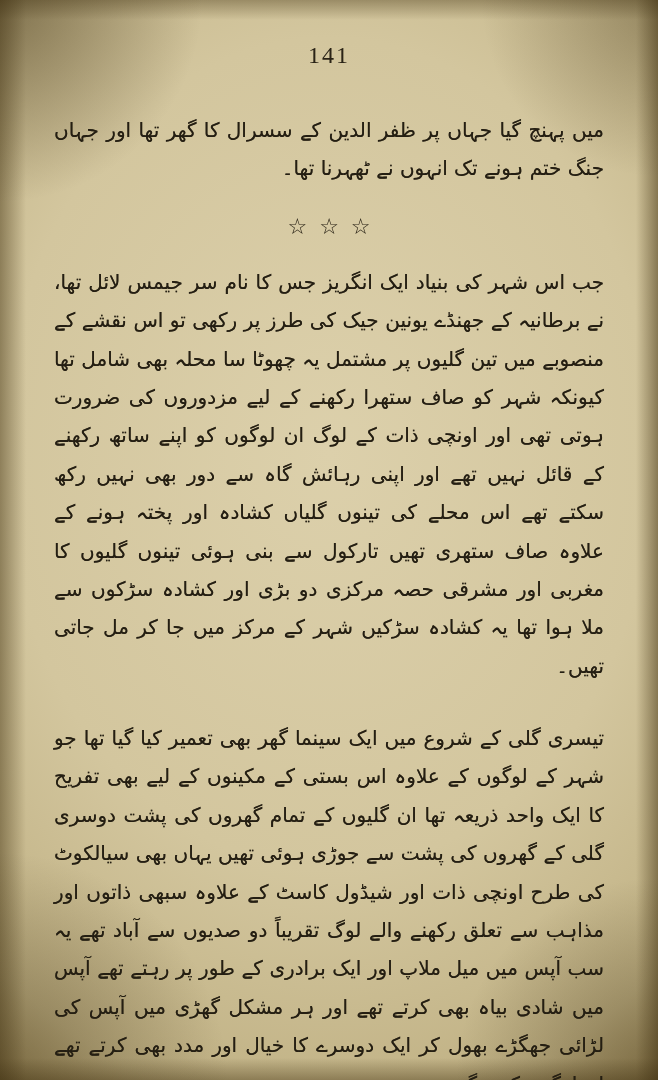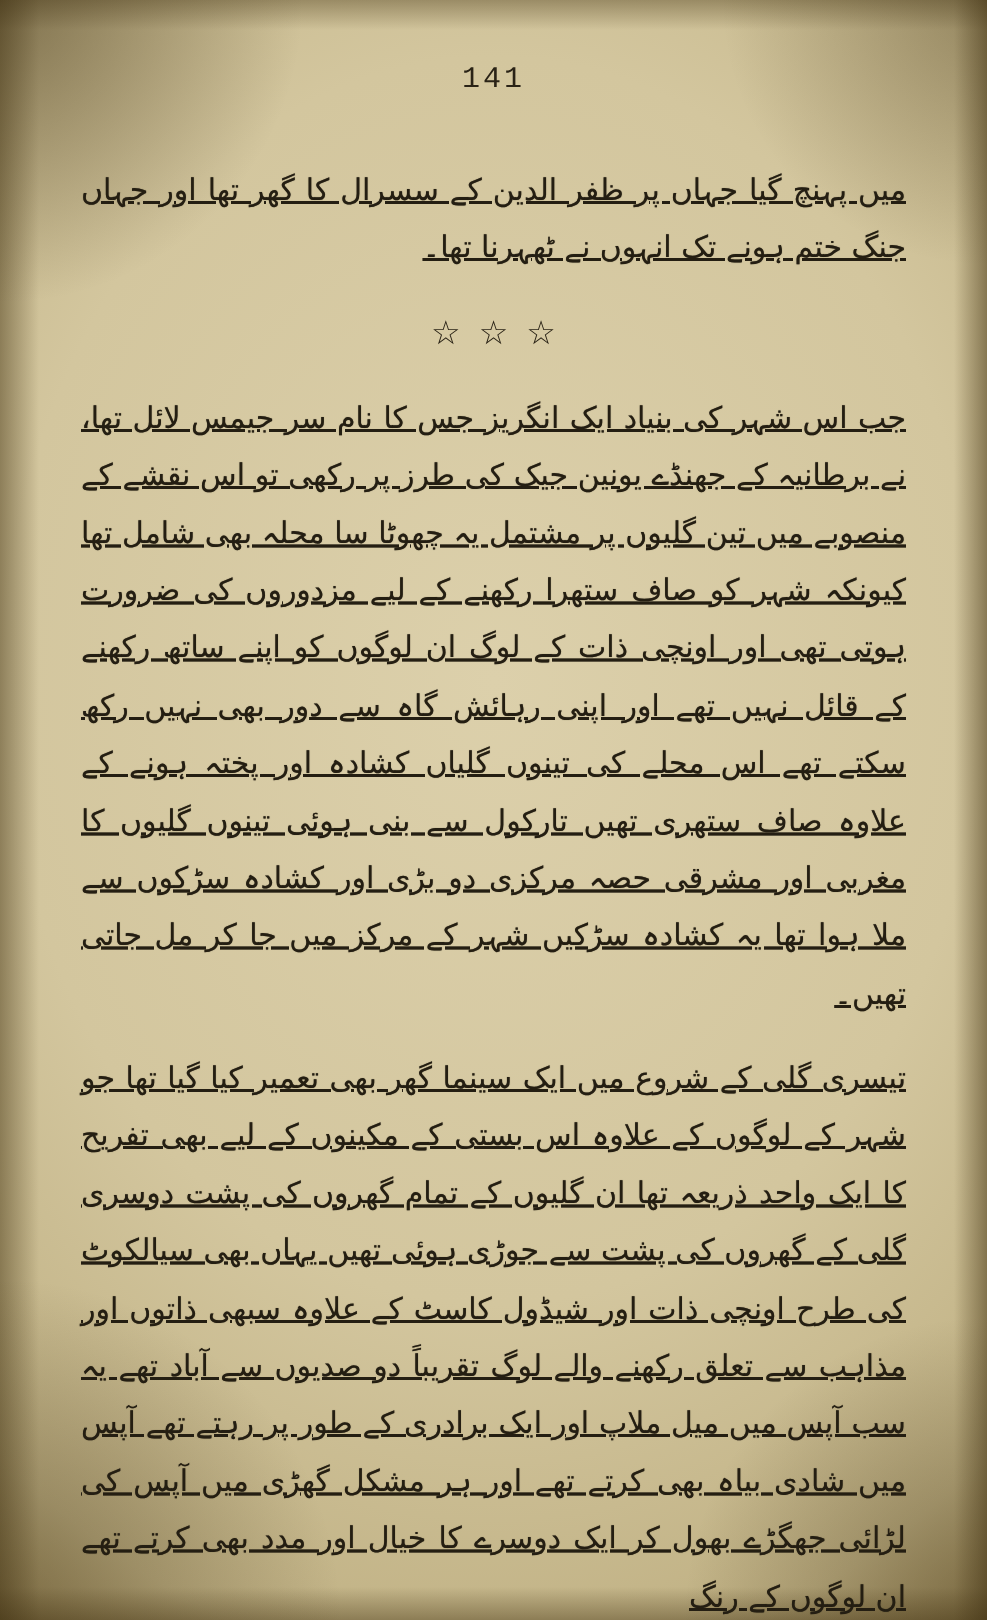--- a/index.html
+++ b/index.html
@@ -22,38 +22,37 @@
       radial-gradient(circle at 0% 100%, rgba(58,44,16,0.45), rgba(58,44,16,0) 18%),
       radial-gradient(circle at 100% 100%,rgba(58,44,16,0.45), rgba(58,44,16,0) 16%),
       linear-gradient(to right,  rgba(74,58,24,0.50) 0, rgba(74,58,24,0) 26px),
       linear-gradient(to left,   rgba(74,58,24,0.55) 0, rgba(74,58,24,0) 22px),
       linear-gradient(to bottom, rgba(74,58,24,0.40) 0, rgba(74,58,24,0) 20px),
       linear-gradient(to top,    rgba(74,58,24,0.45) 0, rgba(74,58,24,0) 22px),
       radial-gradient(ellipse 90% 70% at 50% 42%, #dcd0ab 0%, #d3c69e 55%, #c0b184 88%, #ab9866 100%);
   }
   .page-number {
     text-align: center;
-    font-family: Liberation Mono, monospace;
-    font-size: 20px;
+    font-family: Liberation Serif, serif;
+    font-size: 24px;
     letter-spacing: 2px;
     margin-bottom: 42px;
     color: #2a2316;
   }
   .para {
     direction: rtl;
     unicode-bidi: embed;
     text-align: justify;
     font-size: 20px;
     line-height: 1.92;
     margin: 0 0 26px 0;
     text-shadow: 0 0 0.5px rgba(36,30,18,0.7);
-    text-decoration: underline;
   }
   .para.gap-after {
-    margin-bottom: 18px;
+    margin-bottom: 34px;
   }
   .separator {
     text-align: center;
     font-size: 22px;
     letter-spacing: 12px;
     padding-left: 12px; 
     margin: 4px 0 24px 0;
     color: #2a2316;
   }
 </style>

